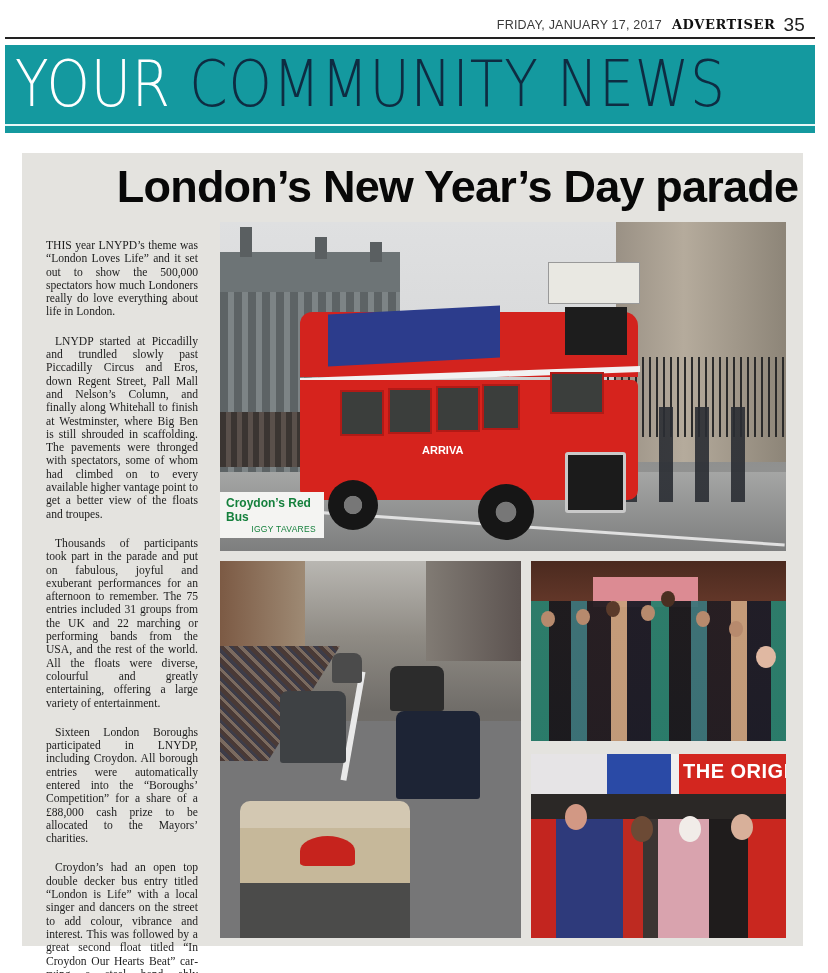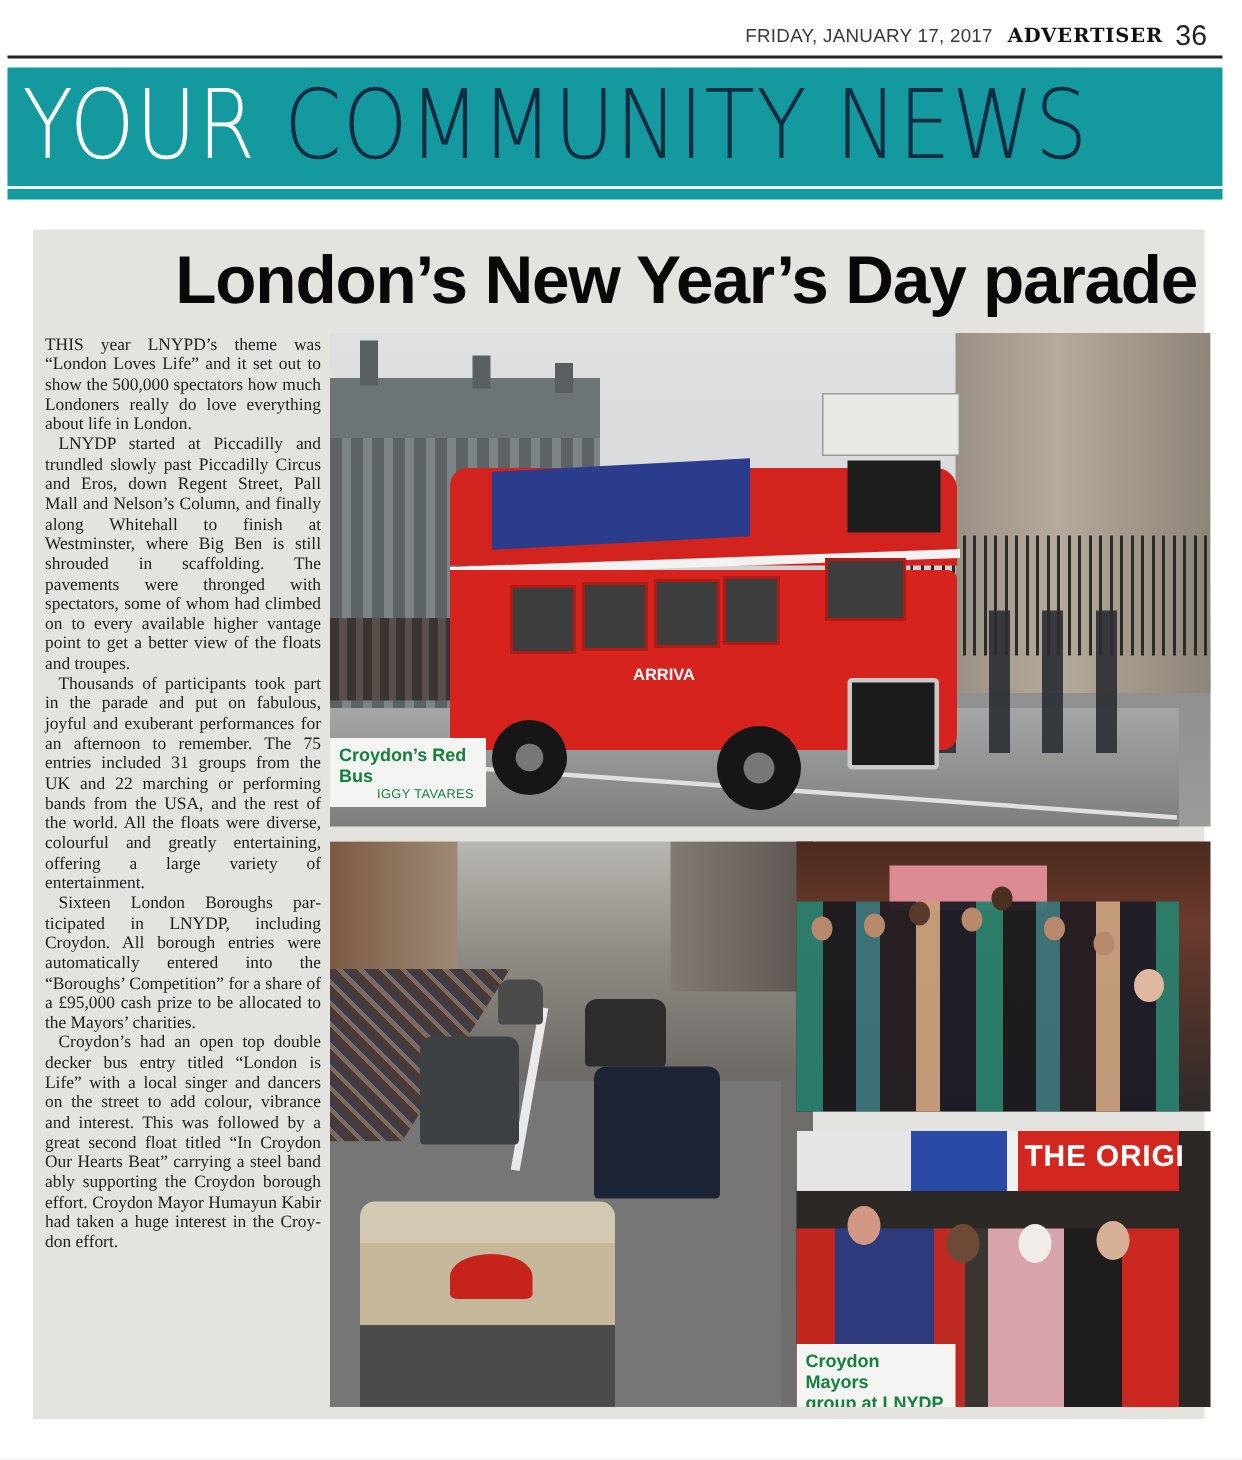--- a/index.html
+++ b/index.html
@@ -31,25 +31,25 @@
   .headline {
     position: absolute; left: 0; top: 8px; width: 781px; text-align: center;
     font-family: "Liberation Sans", sans-serif; font-weight: bold; font-size: 45px; color: #080808;
     letter-spacing: -0.8px; line-height: 52px; padding-left: 45px;
   }
   .body-col {
     position: absolute; left: 8px; top: 70px; width: 184px; height: 715px;
     font-family: "Liberation Serif", serif; font-size: 11.6px; line-height: 13.3px; color: #1c1c1c;
     text-align: justify; hyphens: manual;
   }
-  .body-col p { margin: 0; text-indent: 0; }
+  .body-col p { margin: 16px; text-indent: 0; }
   .body-col p + p { text-indent: 9px; }
   .byline-end { display: inline-block; background: #cfcdc8; font-family: "Liberation Sans", sans-serif; font-weight: bold; font-size: 10px; padding: 1px 4px; margin-left: 10px; color: #222; }
 
-  .photo { position: absolute; overflow: hidden; padding-left: 21px; }
+  .photo { position: absolute; overflow: hidden; }
   .caption {
     position: absolute; background: #f4f4f2; color: #15803d;
     font-family: "Liberation Sans", sans-serif; font-weight: bold; font-size: 12px; line-height: 14px; padding: 4px 8px 4px 6px;
   }
   .caption .credit { display: block; text-align: right; font-weight: normal; font-size: 8.5px; line-height: 10px; letter-spacing: 0.3px; }
 
   
   #p-bus { left: 198px; top: 69px; width: 566px; height: 329px; background: linear-gradient(#dfe0e1 0%, #d7d8d9 45%, #8e8f8e 70%, #9b9b9a 100%); }
   .bldg-left { position: absolute; left: 0; top: 30px; width: 180px; height: 230px; background: repeating-linear-gradient(90deg, #5d6365 0 8px, #7d8486 8px 14px); }
   .bldg-left::before { content: ""; position: absolute; left: 0; top: 0; width: 180px; height: 40px; background: #6d7476; }
@@ -93,41 +93,41 @@
   .bus-top-white { position: absolute; left: 0; top: 0; width: 255px; height: 40px; background: linear-gradient(90deg, #e6e4e6 0 30%, #2a4aa6 30% 55%, #f0f0ef 55% 58%, #d42a24 58%); }
   .bus-red-band { position: absolute; left: 148px; top: 0; width: 107px; height: 40px; background: #d3261f; }
   .the-orig { position: absolute; left: 152px; top: 6px; font-family: "Liberation Sans", sans-serif; font-weight: bold; font-size: 20px; color: #fff; white-space: nowrap; letter-spacing: 0.5px; }
   .mayor-people { position: absolute; left: 0; top: 65px; width: 255px; height: 119px; background: linear-gradient(90deg, #c3251f 0 10%, #2e3a7b 10% 36%, #be2a21 36% 44%, #3b3532 44% 50%, #d9a3ae 50% 70%, #1f1c1c 70% 85%, #c9271f 85%); }
   .m-head { position: absolute; width: 22px; height: 26px; border-radius: 50%; background: #c5947a; }
 </style>
 </head>
 <body>
 
 <div class="dateline">
-  <span>FRIDAY, JANUARY 17, 2017</span><span class="pub">ADVERTISER</span><span class="pg">36</span>
+  <span>FRIDAY, JANUARY 17, 2017</span><span class="pub">ADVERTISER</span><span class="pg">35</span>
 </div>
 <div class="toprule"></div>
 
 <div class="banner">
   <div class="banner-title">
     <span class="w">YOUR</span>
     <span class="d">COMMUNITY NEWS</span>
   </div>
 </div>
 <div class="banner-stripe"></div>
 <div class="banner-bar"></div>
 
 <div class="panel">
   <div class="headline">London’s New Year’s Day parade</div>
 
   <div class="body-col">
     <p>THIS year LNYPD’s theme was “London Loves Life” and it set out to show the 500,000 spectators how much Londoners really do love everything about life in Lon­don.</p>
     <p>LNYDP started at Piccadilly and trundled slowly past Piccadilly Cir­cus and Eros, down Regent Street, Pall Mall and Nelson’s Column, and finally along Whitehall to fin­ish at Westminster, where Big Ben is still shrouded in scaffolding. The pavements were thronged with spectators, some of whom had climbed on to every available higher vantage point to get a better view of the floats and troupes.</p>
     <p>Thousands of participants took part in the parade and put on fabu­lous, joyful and exuberant perfor­mances for an afternoon to remember. The 75 entries included 31 groups from the UK and 22 marching or performing bands from the USA, and the rest of the world. All the floats were diverse, colourful and greatly entertaining, offering a large vari­ety of entertainment.</p>
-    <p>Sixteen London Boroughs par­ticipated in LNYDP, including Croydon. All borough entries were automatically entered into the “Boroughs’ Competition” for a share of a £95,000 cash prize to be allocated to the Mayors’ charities.</p>
+    <p>Sixteen London Boroughs par­ticipated in LNYDP, including Croydon. All borough entries were automatically entered into the “Boroughs’ Competition” for a share of a £88,000 cash prize to be allocated to the Mayors’ charities.</p>
     <p>Croydon’s had an open top dou­ble decker bus entry titled “Lon­don is Life” with a local singer and dancers on the street to add colour, vibrance and interest. This was fol­lowed by a great second float titled “In Croydon Our Hearts Beat” car­rying a steel band ably supporting the Croydon borough effort. Croy­don Mayor Humayun Kabir had taken a huge interest in the Croy­don effort.</p>
   </div>
 
   <div class="photo" id="p-bus">
     <div class="bldg-left"></div>
     <div class="chimney" style="left:20px;top:5px;height:30px"></div>
     <div class="chimney" style="left:95px;top:15px;height:22px"></div>
     <div class="chimney" style="left:150px;top:20px;height:20px"></div>
     <div class="bldg-right"></div>
     <div class="fence"></div>
@@ -185,18 +185,14 @@
 
   <div class="photo" id="p-mayors">
     <div class="bus-top-white"></div>
     <div class="bus-red-band"></div>
     <div class="the-orig">THE ORIGI</div>
     <div class="mayor-people"></div>
     <div class="m-head" style="left:34px;top:50px;background:#d29884"></div>
     <div class="m-head" style="left:100px;top:62px;background:#6c4a35"></div>
     <div class="m-head" style="left:148px;top:62px;background:#f1ece8"></div>
     <div class="m-head" style="left:200px;top:60px;background:#d8b09a"></div>
-    <div class="caption" style="left:0;top:142px;width:92px">
-      <span style="display:block">Croydon Mayors</span>
-      <span style="display:block">group at LNYDP</span>
-    </div>
   </div>
 </div>
 
 </body></html>

